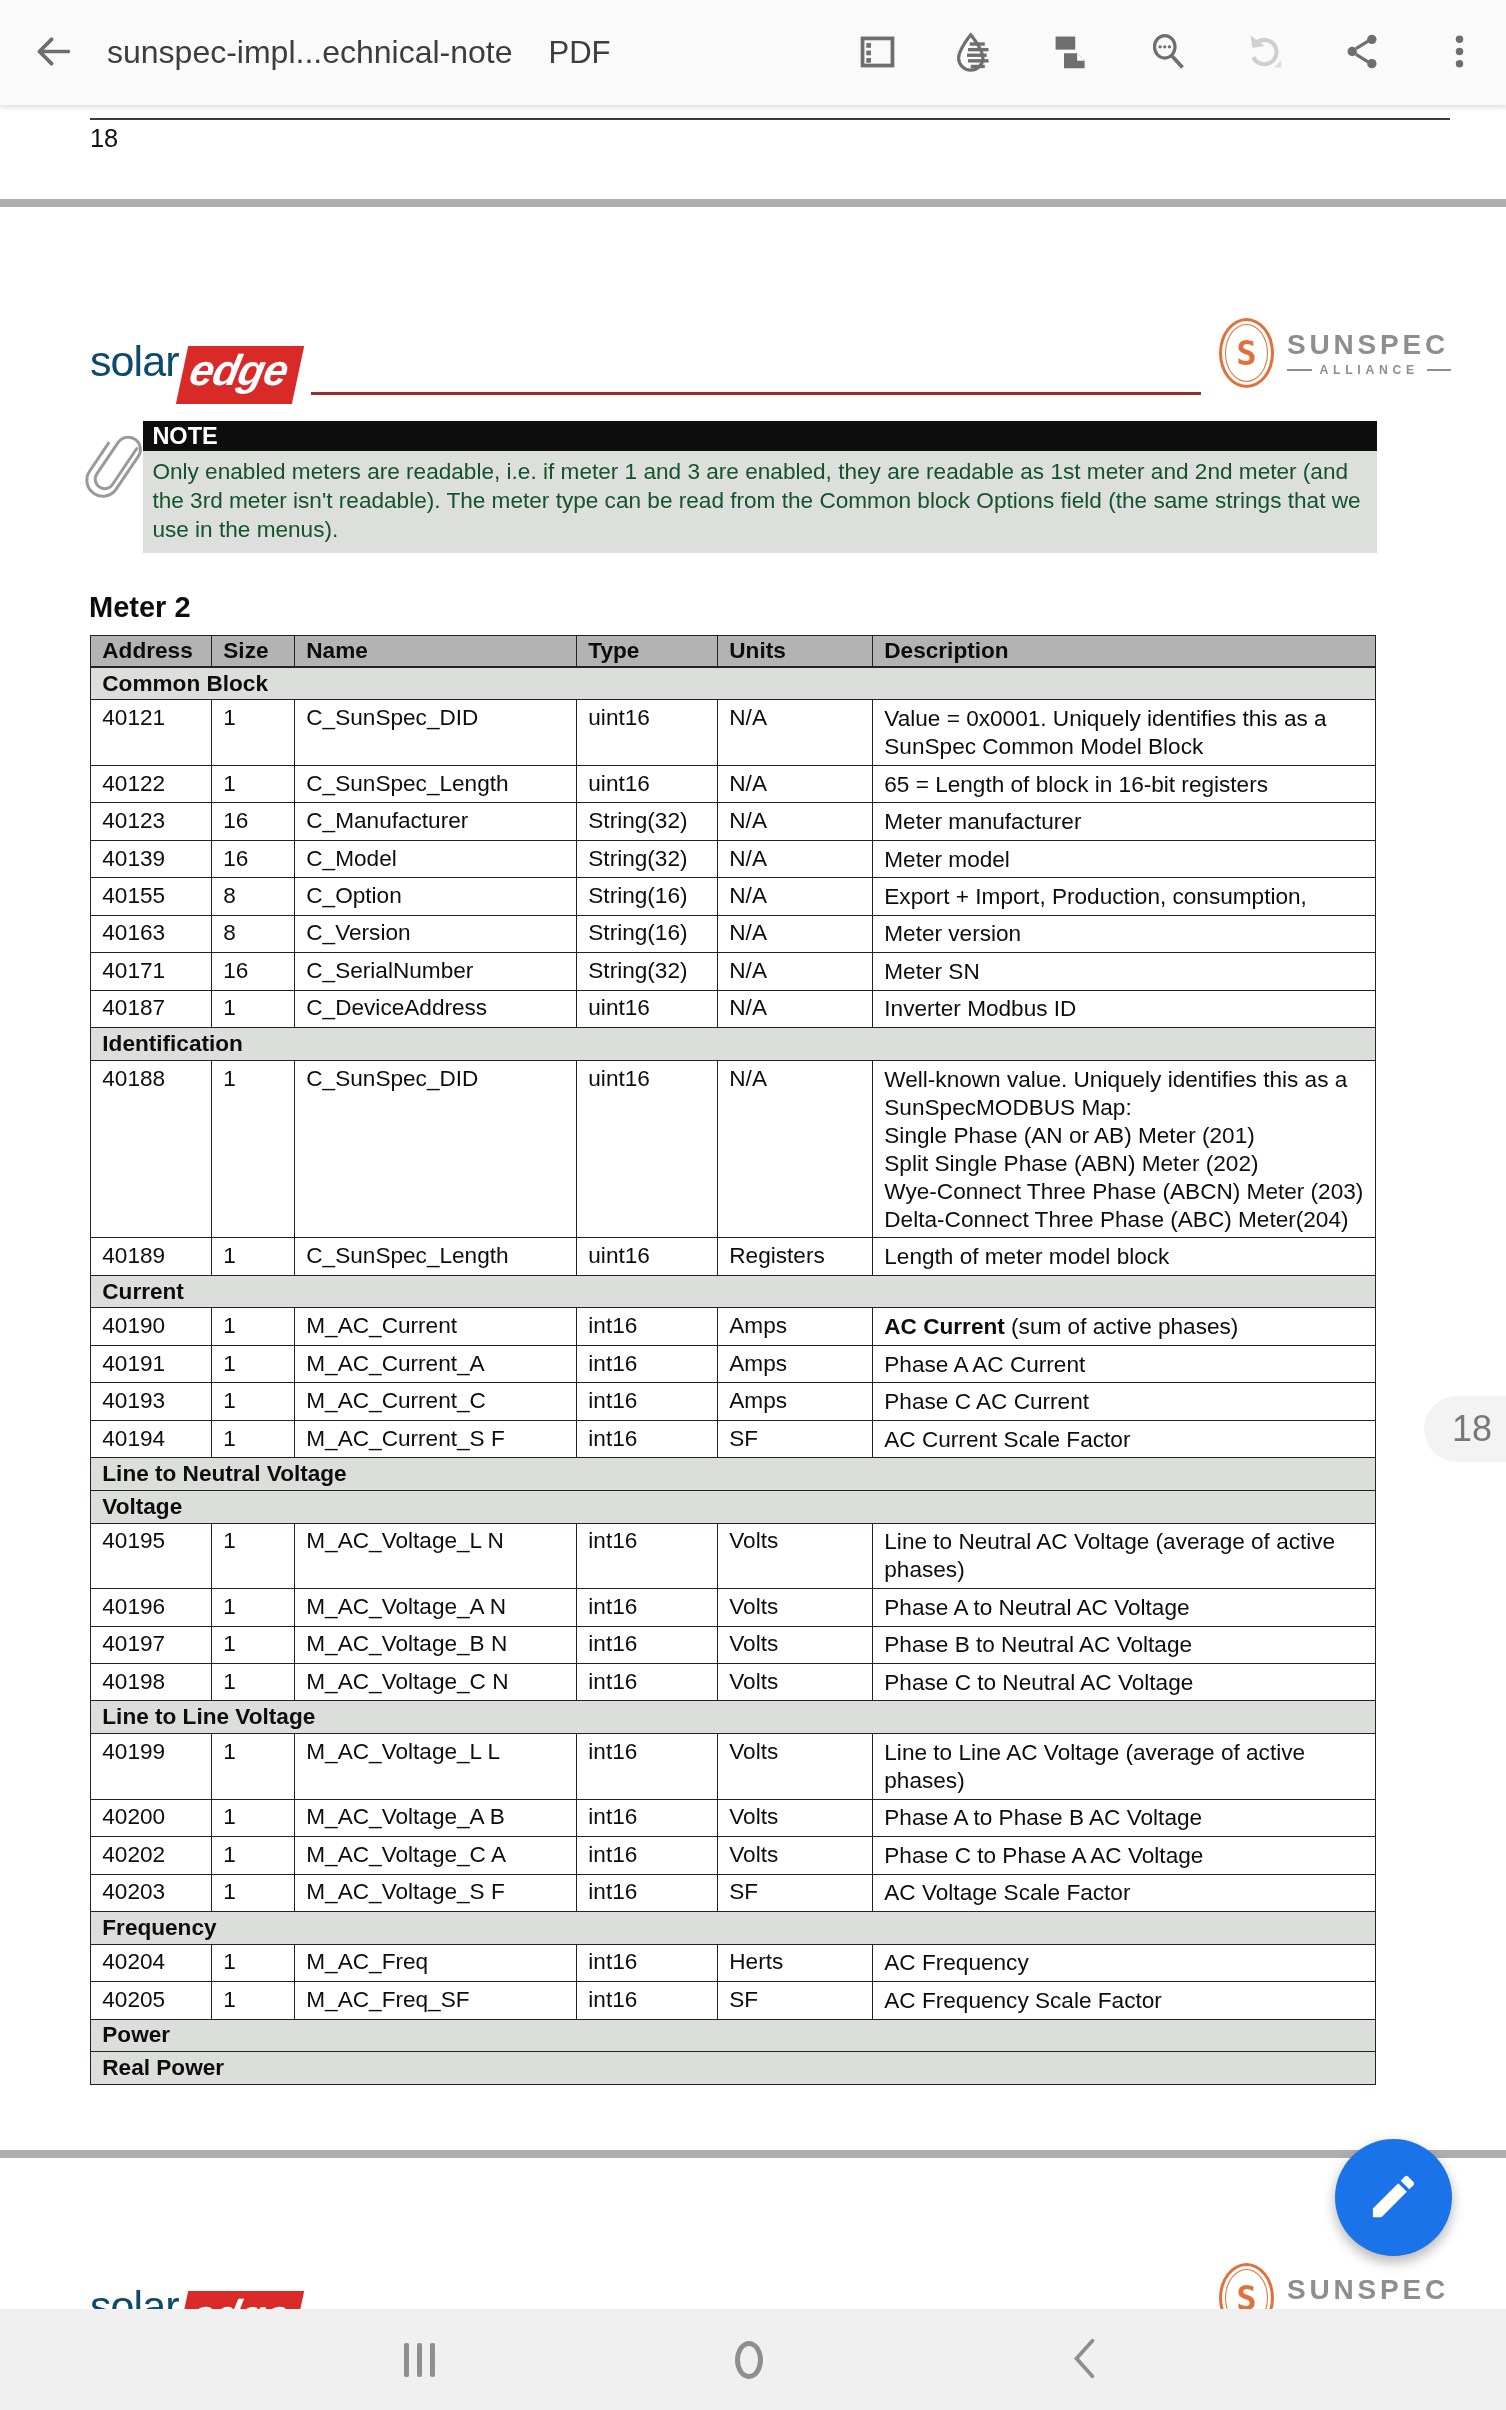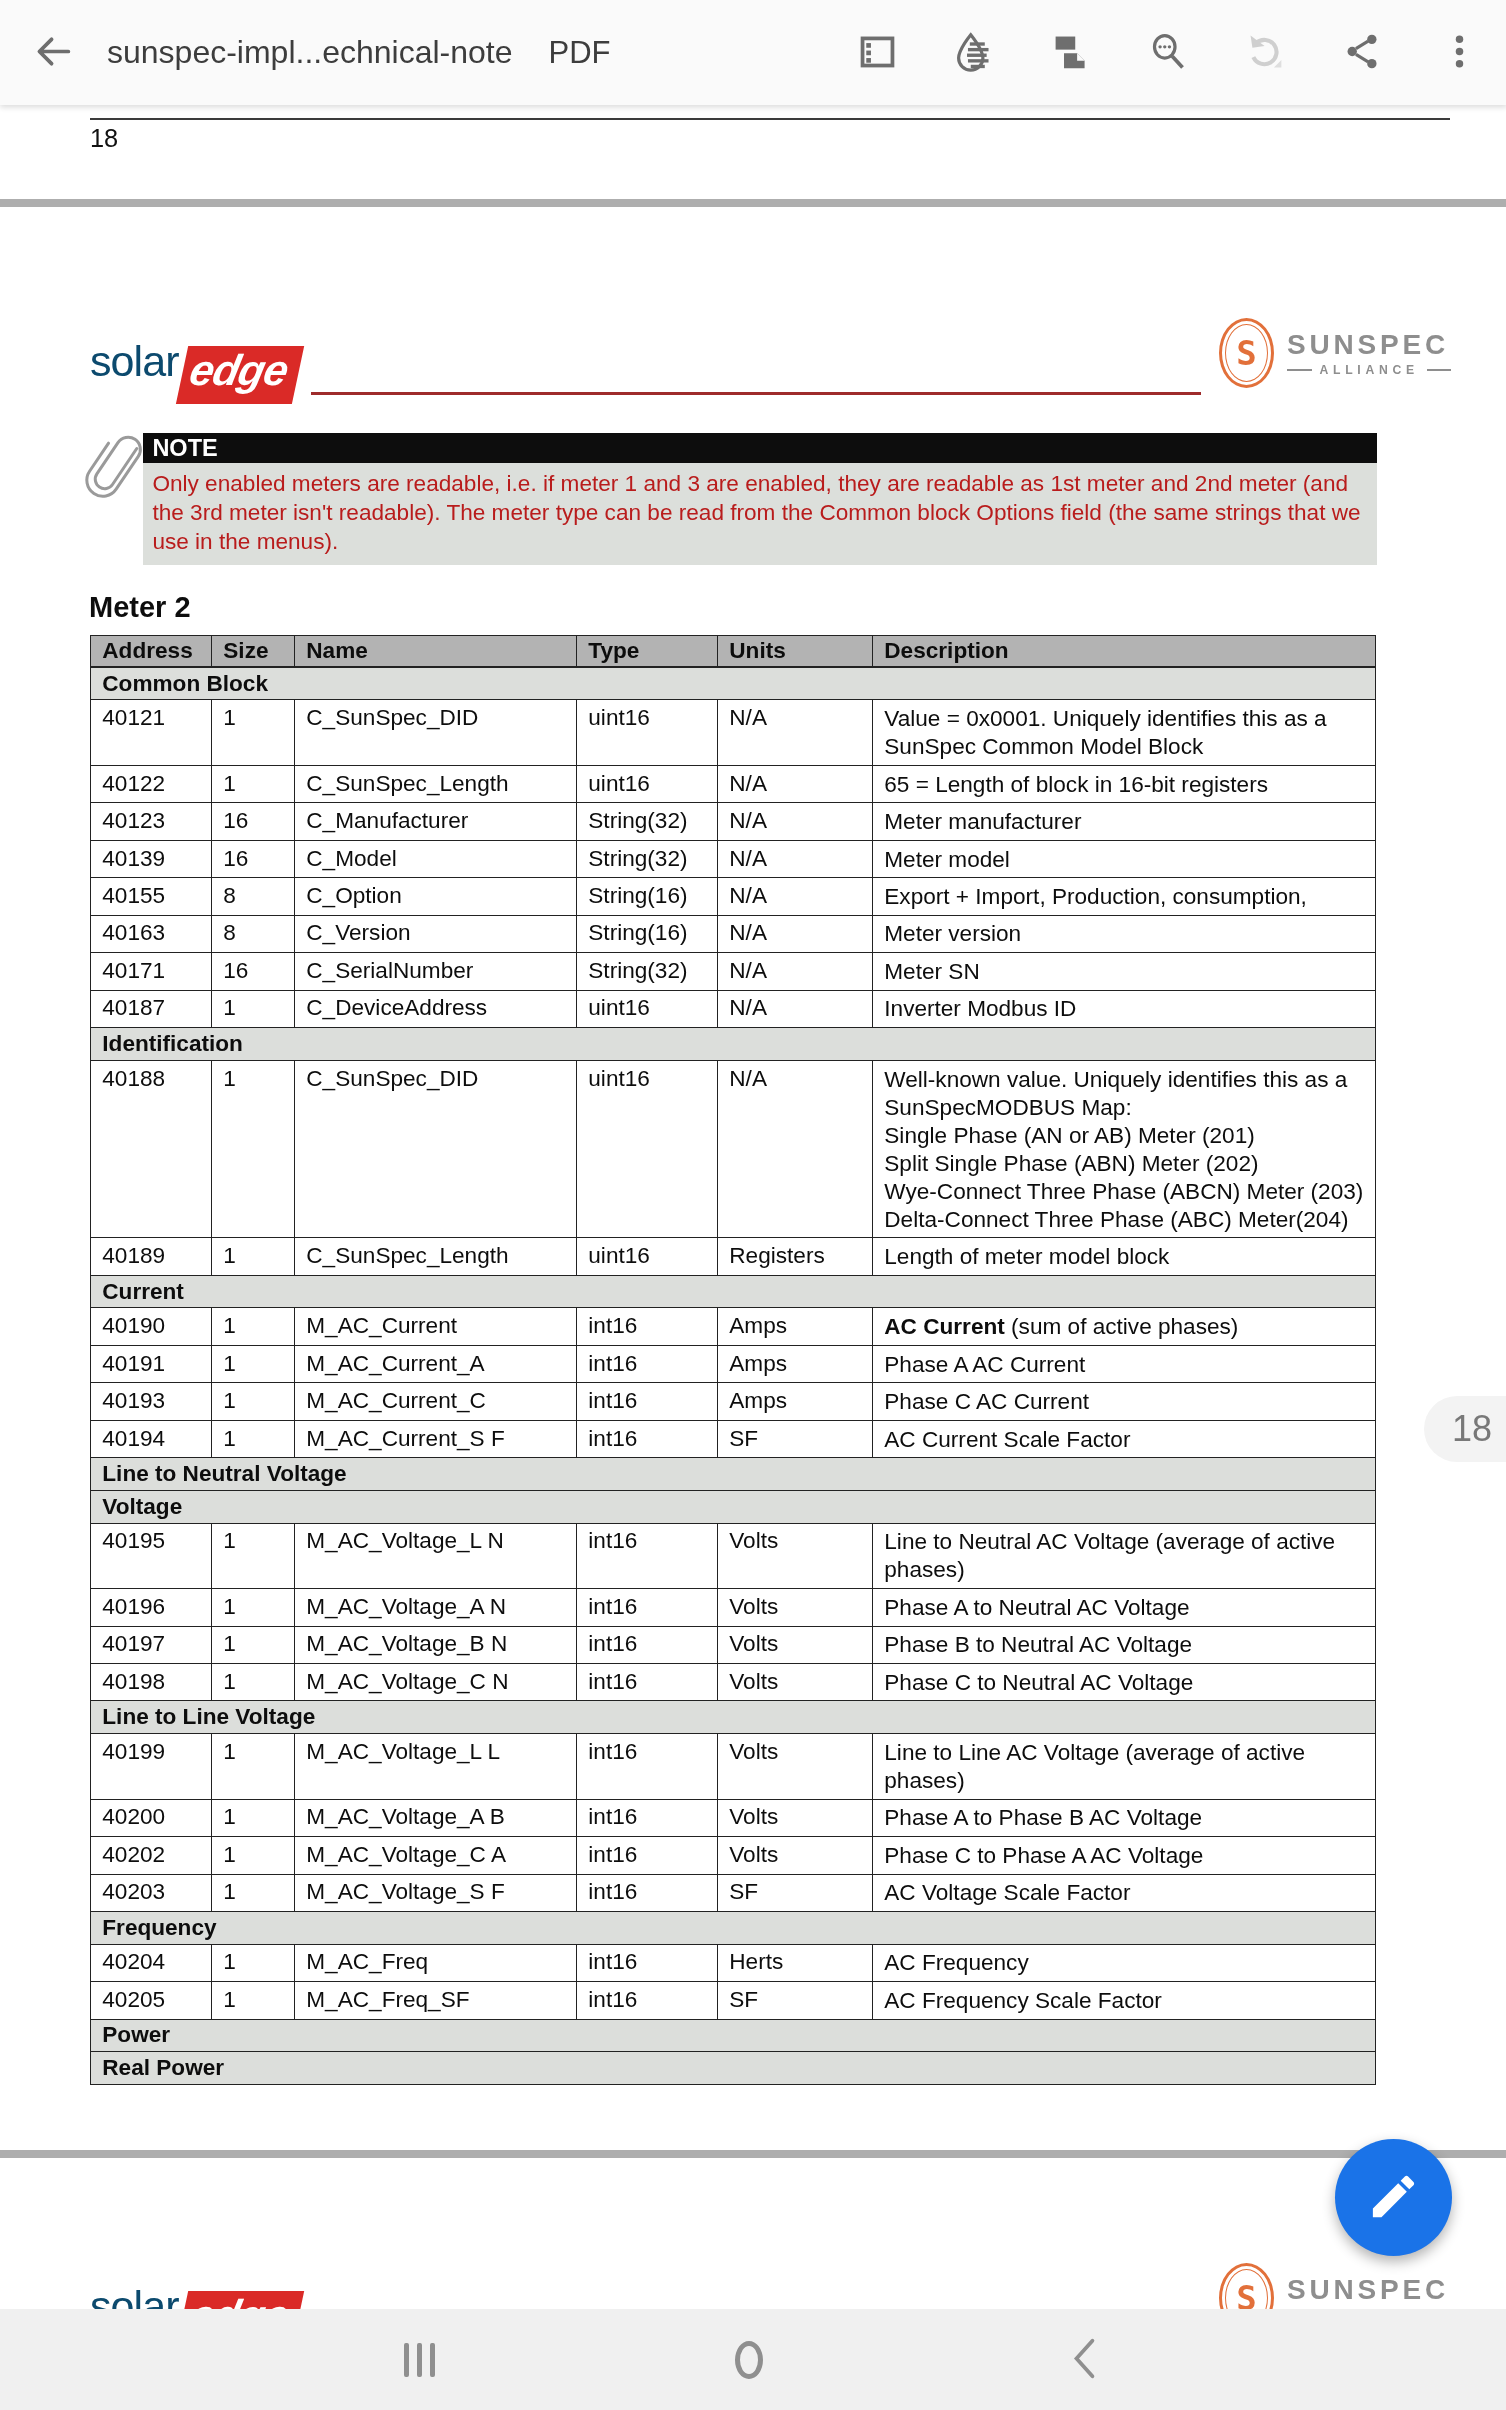--- a/index.html
+++ b/index.html
@@ -47,21 +47,21 @@
   .ss-name{font-size:28px;letter-spacing:3.8px;color:#8e8e8e;font-weight:bold;}
   .ss-sub{display:flex;align-items:center;gap:8px;margin-top:1.9px;}
   .ss-sub-label{font-size:12.2px;letter-spacing:4.7px;color:#8e8e8e;font-weight:bold;}
   .ss-dash{width:24.5px;height:1.9px;background:#8e8e8e;}
 
   
   .clip-icon{position:absolute;}
   .note{position:absolute;left:143px;width:1234px;}
   .note-bar{background:#0d0d0d;color:#fff;font-weight:bold;font-size:23.5px;
             padding:1.9px 0 3.8px 9.4px;height:30px;}
-  .note-body{background:#dcdfdb;color:#b91c1c;font-size:22.6px;line-height:29px;
+  .note-body{background:#dcdfdb;color:#14532d;font-size:22.6px;line-height:29px;
              padding:5.6px 13px 9.4px 9.4px;}
 
   
   .meter-heading{position:absolute;left:89px;margin:0;font-size:29px;font-weight:bold;color:#0d0d0d;}
   table.meter{position:absolute;left:90px;width:1286px;border-collapse:collapse;table-layout:fixed;
               font-size:22.6px;color:#0d0d0d;background:#fff;}
   table.meter th,table.meter td{border:1.9px solid #222;}
   table.meter th{background:#b3b3b3;font-weight:bold;text-align:left;height:25px;
                  padding:1.9px 5.6px 1.9px 11.3px;border-bottom:2.8px solid #222;}
   table.meter tbody tr{height:36px;}
@@ -212,21 +212,21 @@
         </div>
       </div>
 
       <div class="clip-icon" style="left:83px;top:218px;">
         <svg width="66" height="85" viewBox="0 0 70 90">
             <g transform="rotate(34 35 45)" fill="none" stroke="#9a9a9a" stroke-width="3.2" stroke-linecap="round">
               <path d="M42 16 L42 62 a10 10 0 0 1 -20 0 L22 22 a13 13 0 0 1 26 0 L48 64 a17 17 0 0 1 -34 0 L14 28"></path>
             </g>
           </svg>
       </div>
-      <div class="note" style="top:226px;">
+      <div class="note" style="top:214px;">
         <div class="note-bar">NOTE</div>
         <div class="note-body">Only enabled meters are readable, i.e. if meter 1 and 3 are enabled, they are readable as 1st meter and 2nd meter (and the 3rd meter isn't readable). The meter type can be read from the Common block Options field (the same strings that we use in the menus).</div>
       </div>
 
       <h2 class="meter-heading" style="top:384px;">Meter 2</h2>
 
       <table class="meter" id="tbl18" style="top:428px;">
           <colgroup>
             <col style="width: 121px;">
             <col style="width: 83px;">

